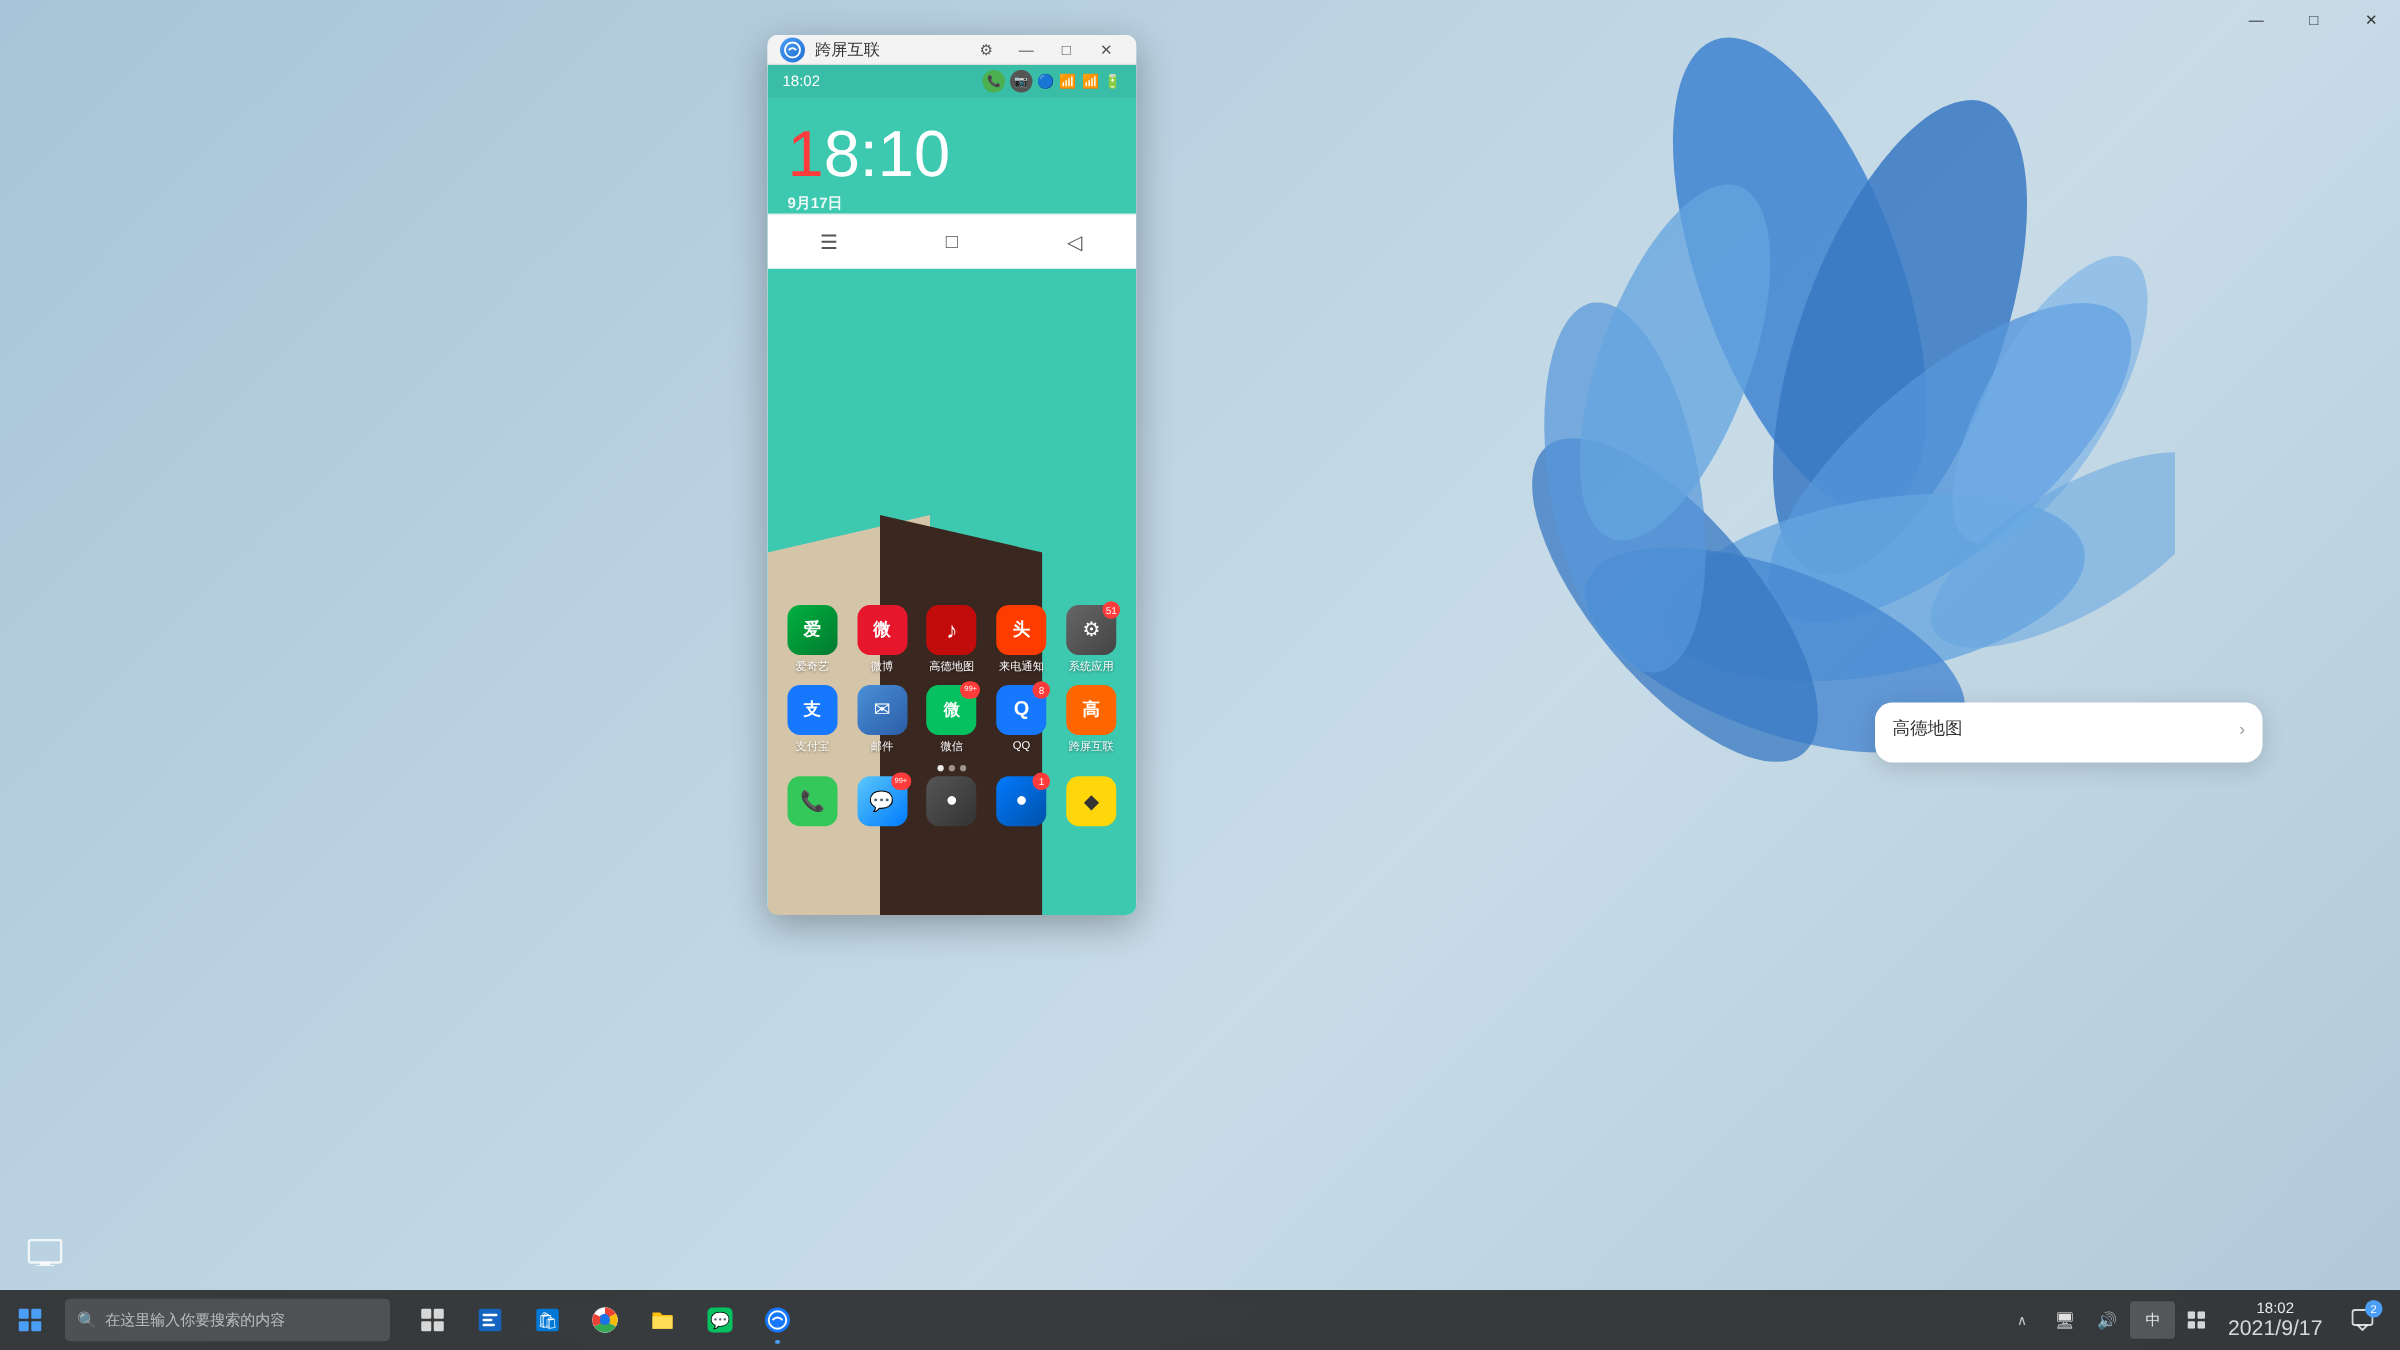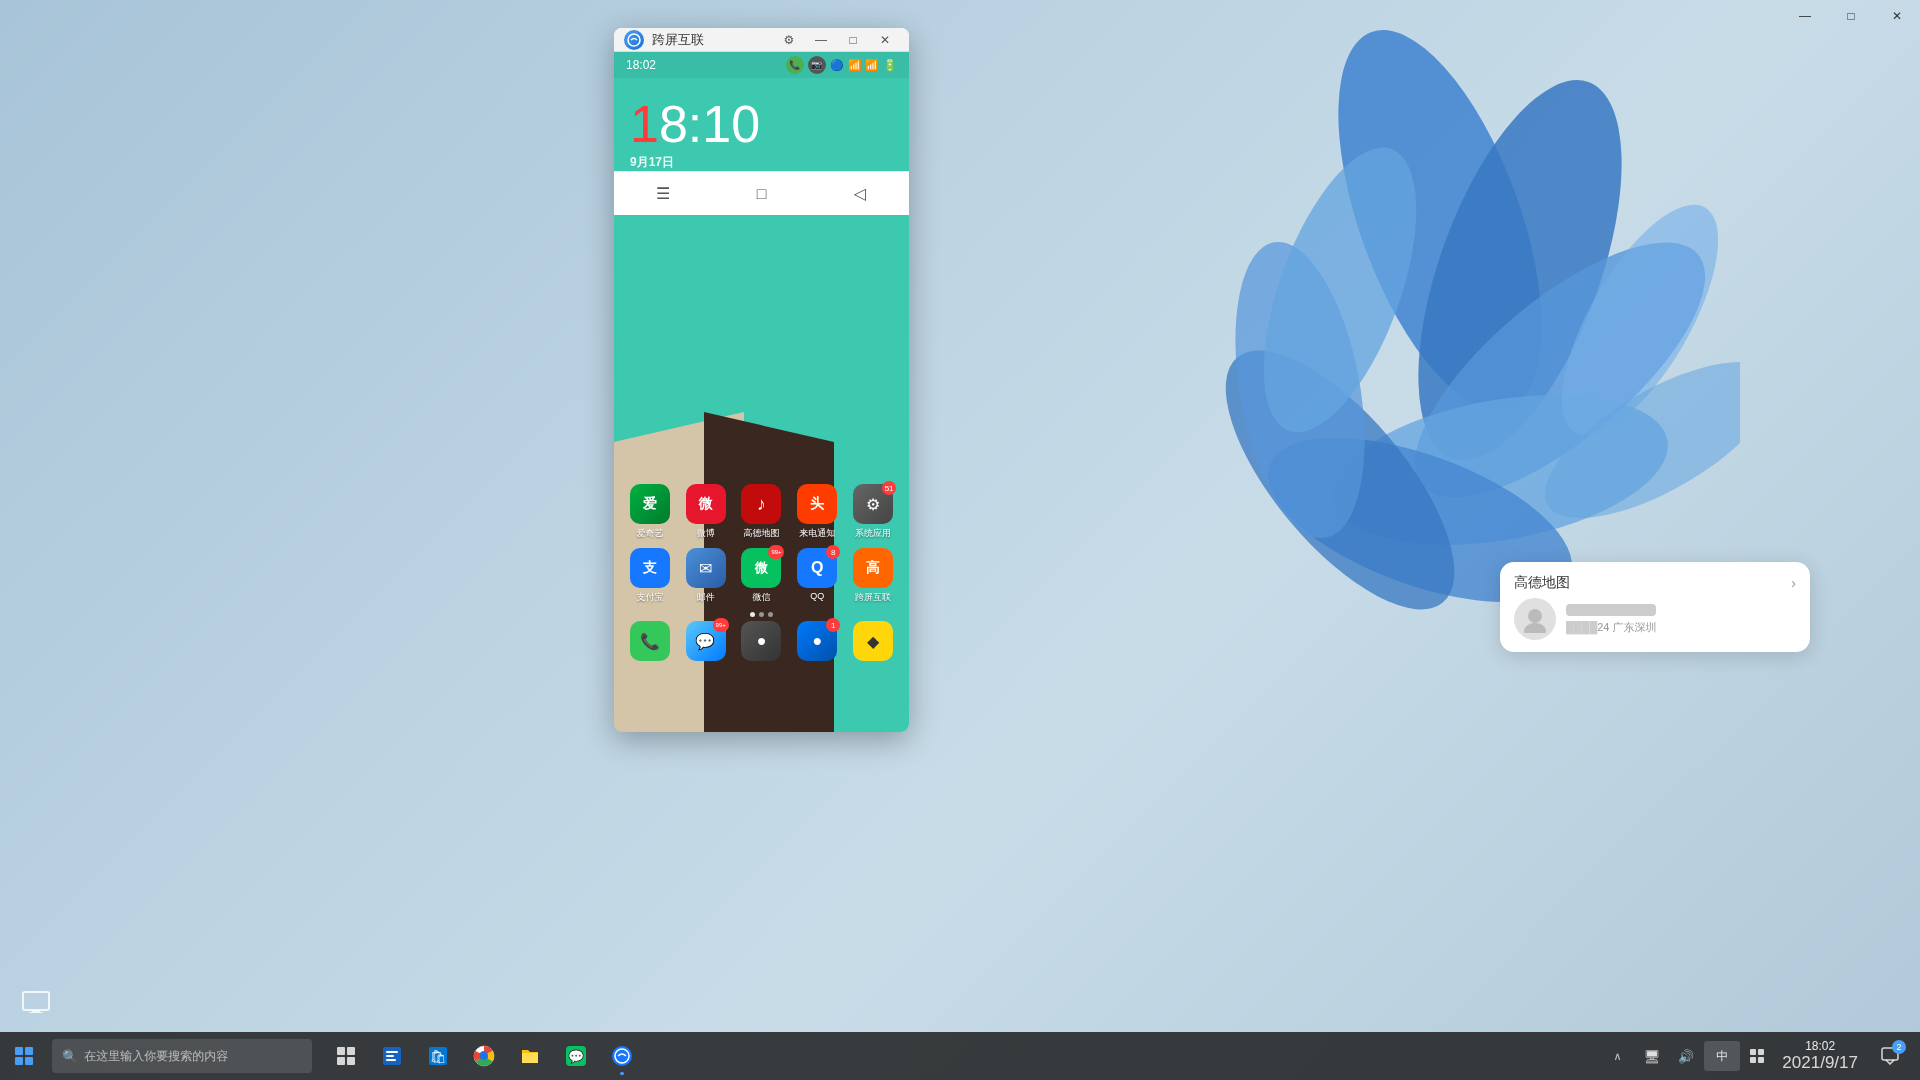--- a/index.html
+++ b/index.html
@@ -739,34 +739,20 @@
       <div class="phone-nav-btn">◁</div>
     </div>
   </div>
 </div>
 
 <div class="notif-outer">
   <div class="notif-title-row">
     <span class="notif-title">高德地图</span>
     <span class="notif-arrow">›</span>
   </div>
-  <div style="display:flex;align-items:center;gap:10px">
-    <div class="notif-avatar">
-      <svg width="28" height="28" viewBox="0 0 28 28">
-        <circle cx="14" cy="11" r="7" fill="#bbb"></circle>
-        <ellipse cx="14" cy="26" rx="11" ry="8" fill="#bbb"></ellipse>
-      </svg>
-    </div>
-    <div class="notif-content">
-      <div class="notif-name-blur"></div>
-      <div class="notif-info">
-        <span style="color:#ccc">████</span>24 <span>广东深圳</span>
-      </div>
-    </div>
-  </div>
 </div>
 
 <div class="desktop-icon">
   <svg width="28" height="22" viewBox="0 0 28 22">
     <rect x="1" y="1" width="26" height="18" rx="2" fill="none" stroke="rgba(255,255,255,0.8)" stroke-width="2"></rect>
     <rect x="10" y="19" width="8" height="2" fill="rgba(255,255,255,0.8)"></rect>
     <rect x="7" y="21" width="14" height="1" fill="rgba(255,255,255,0.8)"></rect>
   </svg>
 </div>
 

